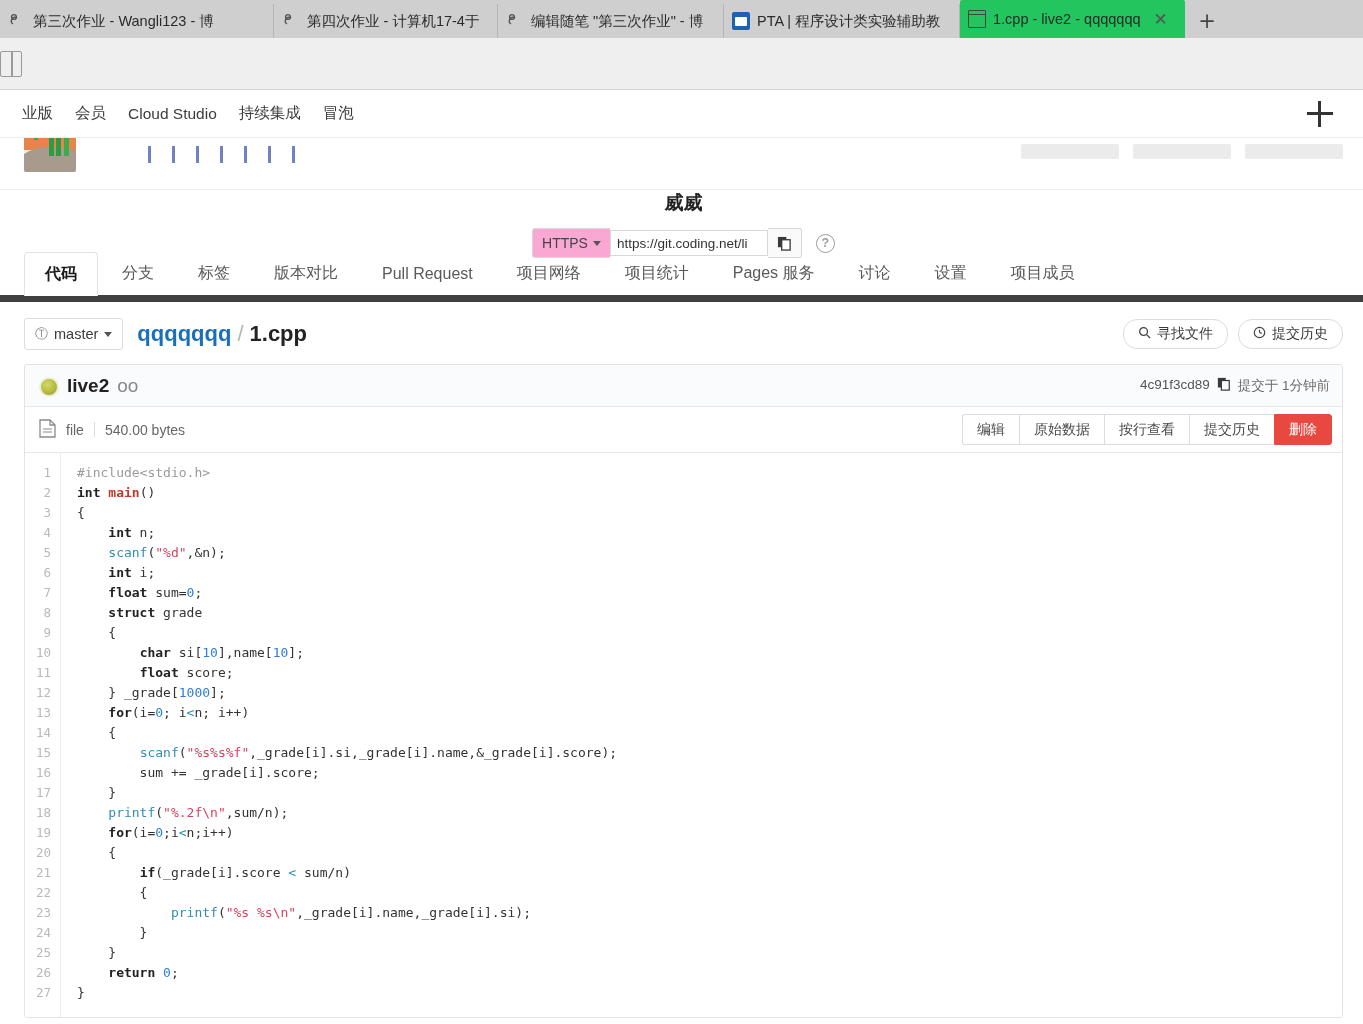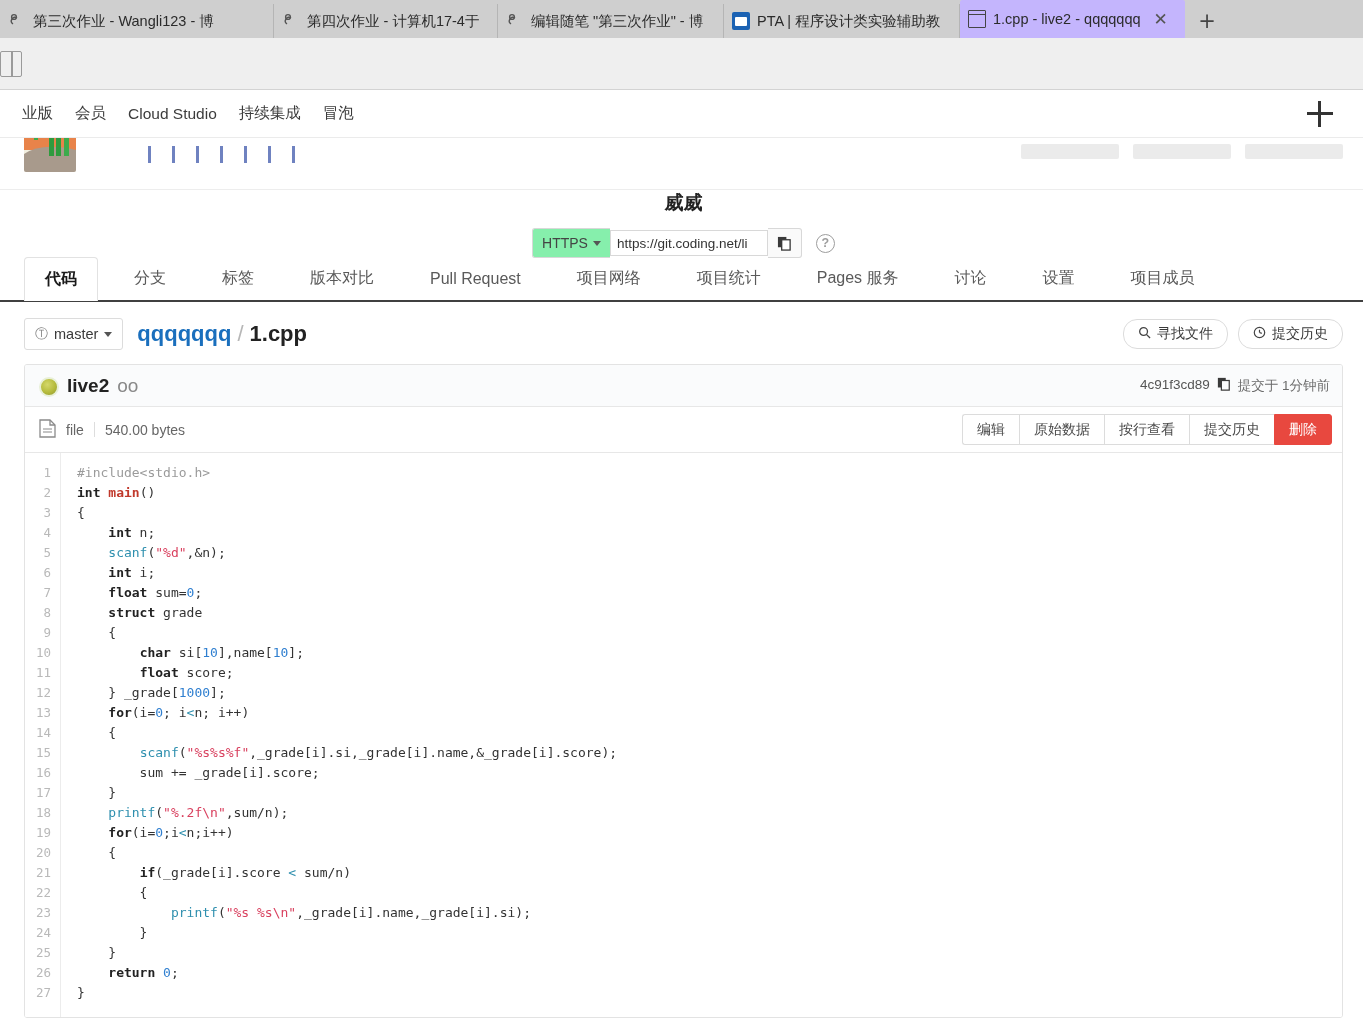--- a/index.html
+++ b/index.html
@@ -20,21 +20,21 @@
   .tab {
     height: 34px; display: flex; align-items: center;
     padding: 0 10px 0 8px; gap: 7px;
     font-size: 14.5px; color: #2b2b2b;
     background: #cfcfcf;
     border-right: 1px solid #b5b5b5;
     white-space: nowrap; overflow: hidden;
     position: relative; flex: 0 0 auto;
   }
   .tab.active {
-    background: #c4b5fd; height: 38px;
+    background: #22c55e; height: 38px;
     border-right: none;
     border-top-left-radius: 2px; border-top-right-radius: 2px;
   }
   .tab-title { overflow: hidden; text-overflow: clip; white-space: nowrap; }
   .tab-ico { width: 18px; height: 18px; flex: 0 0 auto; display:inline-block; position: relative; }
   .ico-link svg { display:block; }
   .ico-pta {
     background: #1b62b3; border-radius: 2px;
     display: flex; align-items: center; justify-content: center;
   }
@@ -96,21 +96,21 @@
   .banner-ghost-btns span { display:block; width: 98px; height: 15px; background: #ebebeb; border-radius: 2px; }
 
   .proj-head {
     height: 68px; display: flex; align-items: center;
     padding: 0 20px 0 24px; justify-content: space-between; flex-direction: column;
   }
   .proj-name { font-size: 19px; color: #222; font-weight: 600; }
   .clone-box { display: flex; align-items: center; gap: 0; }
   .clone-proto {
     height: 30px; border: 1px solid #d8d8d8; border-right: none;
-    background: #86efac; display: flex; align-items: center;
+    background: #f9a8d4; display: flex; align-items: center;
     padding: 0 9px; font-size: 14px; color: #444; gap: 5px;
     border-top-left-radius: 3px; border-bottom-left-radius: 3px;
   }
   .caret { width: 0; height: 0; border-left: 4px solid transparent; border-right: 4px solid transparent; border-top: 5px solid #555; }
   .clone-url {
     height: 26px; width: 158px; border: 1px solid #d8d8d8;
     display: flex; align-items: center; padding: 0 6px;
     font-size: 13.5px; color: #333; background: #fff;
     overflow: hidden; white-space: nowrap;
   }
@@ -120,21 +120,21 @@
     border-top-right-radius: 3px; border-bottom-right-radius: 3px;
   }
   .help-circle {
     margin-left: 14px; width: 19px; height: 19px; border-radius: 50%;
     border: 1.6px solid #9d9d9d; color: #9d9d9d; font-size: 12.5px;
     display: flex; align-items: center; justify-content: center; font-weight: 700;
   }
 
   .tabs-row {
     display: flex; align-items: flex-end; padding: 0 20px 0 24px;
-    border-bottom: 2px solid #404040; height: 44px; gap: 16px;
+    border-bottom: 7px solid #404040; height: 44px; gap: 4px;
   }
   .ptab {
     font-size: 16px; color: #5a5a5a; padding: 0 20px; height: 43px;
     display: flex; align-items: center; white-space: nowrap; cursor: pointer;
   }
   .ptab.active {
     color: #1a1a1a; font-weight: 700; background: #fff;
     border: 1px solid #e2e2e2; border-bottom: 1px solid #fff;
     border-top-left-radius: 4px; border-top-right-radius: 4px;
     margin-bottom: -1px; height: 44px;

